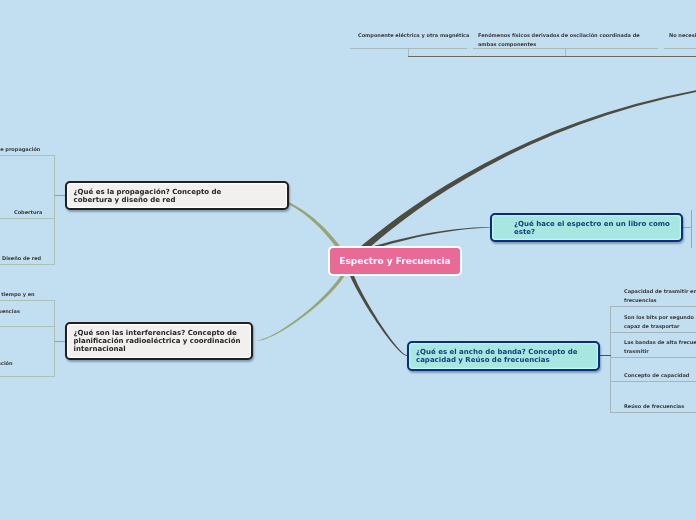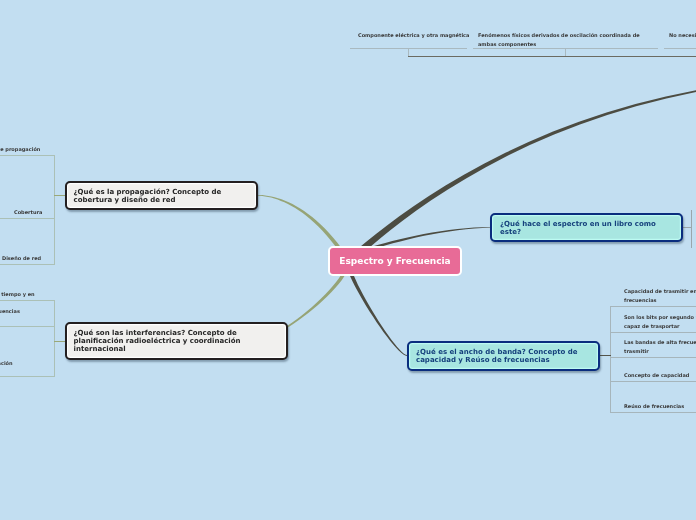--- a/index.html
+++ b/index.html
@@ -66,28 +66,28 @@
   <svg class="layer" viewBox="0 0 696 520">
     <path fill="#96a476" d="M 257.0 195.6L259.6 195.7L262.3 196.0L265.1 196.4L268.1 196.9L271.1 197.6L274.3 198.5L277.6 199.6L280.9 200.9L284.4 202.3L287.9 204.0L291.5 205.9L295.2 208.1L298.9 210.5L302.7 213.1L306.5 216.0L310.4 219.2L314.3 222.7L318.3 226.5L322.2 230.6L326.2 235.0L330.2 239.7L334.2 244.8L338.2 250.2L342.2 256.0L346.2 262.1L349.8 259.9L345.6 253.7L341.4 247.9L337.2 242.5L333.0 237.4L328.8 232.7L324.6 228.3L320.4 224.2L316.3 220.5L312.2 217.1L308.1 213.9L304.1 211.1L300.2 208.5L296.3 206.2L292.5 204.1L288.7 202.3L285.1 200.7L281.5 199.3L278.0 198.2L274.7 197.2L271.4 196.5L268.3 195.9L265.2 195.4L262.4 195.1L259.6 195.0L257.0 195.0Z"></path>
     <path fill="#96a476" d="M 257.0 340.8L259.7 340.6L262.8 339.9L266.4 338.7L270.2 337.1L274.4 335.2L278.9 332.8L283.5 330.2L288.3 327.2L293.2 324.0L298.2 320.5L303.3 316.8L308.3 313.0L313.2 309.0L318.0 304.9L322.6 300.7L327.1 296.5L331.3 292.3L335.2 288.1L338.7 283.9L341.9 279.9L344.6 275.8L346.8 272.0L348.5 268.2L349.6 264.5L350.1 261.0L345.9 261.0L345.7 263.7L344.9 266.9L343.5 270.3L341.5 274.0L339.1 277.9L336.1 281.9L332.8 286.1L329.1 290.3L325.1 294.6L320.8 298.8L316.3 303.0L311.7 307.2L306.9 311.3L302.0 315.2L297.1 318.9L292.2 322.5L287.4 325.8L282.7 328.9L278.2 331.7L273.9 334.1L269.8 336.2L266.0 337.8L262.6 339.1L259.6 339.9L257.0 340.2Z"></path>
     <path fill="#4c4c42" d="M 840.0 77.7L802.3 78.4L766.0 80.8L731.2 84.7L697.8 90.0L665.9 96.5L635.5 104.0L606.5 112.5L579.0 121.8L553.0 131.6L528.5 142.0L505.4 152.8L483.9 163.7L463.9 174.7L445.5 185.6L428.5 196.3L413.2 206.6L399.3 216.3L387.0 225.4L376.3 233.7L367.2 241.0L359.6 247.2L353.6 252.2L349.3 255.7L346.9 257.4L351.6 259.2L344.4 262.8L351.2 263.7L354.1 261.3L358.3 257.5L364.0 252.4L371.3 246.0L380.1 238.5L390.6 230.0L402.6 220.8L416.1 210.8L431.2 200.3L447.9 189.5L466.1 178.4L485.8 167.2L507.1 156.0L529.8 145.1L554.1 134.5L579.9 124.4L607.3 114.9L636.1 106.2L666.4 98.4L698.1 91.6L731.4 86.1L766.1 82.0L802.3 79.3L840.0 78.3Z"></path>
     <path fill="#4c4c42" d="M 490.0 227.2L482.2 227.2L474.1 227.6L465.9 228.2L457.5 229.0L449.0 230.0L440.6 231.2L432.1 232.6L423.8 234.1L415.5 235.7L407.5 237.4L399.8 239.2L392.3 241.0L385.2 242.9L378.5 244.7L372.2 246.5L366.5 248.3L361.3 250.1L356.7 251.7L352.8 253.3L349.6 254.7L347.1 256.1L345.3 257.4L344.1 259.6L345.4 262.3L347.6 263.2L348.4 258.8L347.8 258.7L348.3 260.0L348.2 260.2L349.3 259.3L351.3 258.0L354.3 256.5L358.0 254.8L362.4 253.1L367.4 251.2L373.1 249.3L379.2 247.3L385.9 245.3L392.9 243.3L400.3 241.4L408.0 239.4L416.0 237.6L424.1 235.8L432.4 234.2L440.8 232.7L449.2 231.4L457.6 230.2L466.0 229.2L474.2 228.5L482.2 228.0L490.0 227.8Z"></path>
     <path fill="#4c4c42" d="M 407.0 355.1L405.7 354.8L403.9 353.7L401.9 351.9L399.5 349.6L397.0 346.7L394.2 343.3L391.2 339.5L388.2 335.3L385.0 330.8L381.8 326.0L378.5 321.0L375.3 315.8L372.1 310.6L369.0 305.3L366.0 300.0L363.1 294.8L360.5 289.8L358.0 284.9L355.9 280.2L354.0 275.9L352.5 271.9L351.3 268.3L350.5 265.3L350.2 262.9L350.2 261.3L345.8 260.7L345.8 263.3L346.4 266.2L347.5 269.6L348.9 273.3L350.6 277.3L352.7 281.7L355.1 286.4L357.7 291.2L360.5 296.3L363.5 301.5L366.6 306.7L369.9 311.9L373.3 317.1L376.6 322.2L380.0 327.1L383.4 331.9L386.7 336.3L389.9 340.5L393.0 344.2L395.9 347.6L398.7 350.4L401.2 352.7L403.4 354.4L405.3 355.5L407.0 355.9Z"></path>
   </svg>
 
   <div class="node root" style="left:281px;top:246px;width:134px;height:30px;padding:8px 0 0 0;margin-left:47px;"><span>Espectro y Frecuencia</span></div>
 
-  <div class="node gnode" style="left:65px;top:181px;width:193px;height:29px;padding:5px 6px 0 6.5px;"><span>¿Qué es la propagación? Concepto de
+  <div class="node gnode" style="left:65px;top:181px;width:224px;height:29px;padding:5px 6px 0 6.5px;"><span>¿Qué es la propagación? Concepto de
 cobertura y diseño de red</span></div>
 
-  <div class="node gnode" style="left:65px;top:322px;width:223px;height:38px;padding:5px 6px 0 6.5px;"><span>¿Qué son las interferencias? Concepto de
+  <div class="node gnode" style="left:65px;top:322px;width:188px;height:38px;padding:5px 6px 0 6.5px;"><span>¿Qué son las interferencias? Concepto de
 planificación radioeléctrica y coordinación
 internacional</span></div>
 
-  <div class="node tnode" style="left:490px;top:213px;width:193px;height:29px;padding:5px 6px 0 8px;"><span>¿Qué hace el espectro en un libro como
+  <div class="node tnode" style="left:490px;top:213px;width:193px;height:29px;padding:5px 6px 0 22px;"><span>¿Qué hace el espectro en un libro como
 este?</span></div>
 
   <div class="node tnode" style="left:407px;top:341px;width:193px;height:30px;padding:5px 6px 0 7px;"><span>¿Qué es el ancho de banda? Concepto de
 capacidad y Reúso de frecuencias</span></div>
 
   <div class="leaf" style="left:-3.4px;top:145px;">de propagación</div>
   <div class="leaf" style="left:14px;top:208px;">Cobertura</div>
   <div class="leaf" style="left:2px;top:254px;">Diseño de red</div>
   <div class="leaf" style="left:-4px;top:290px;">o tiempo y en</div>
   <div class="leaf" style="left:-8px;top:307px;">ecuencias

